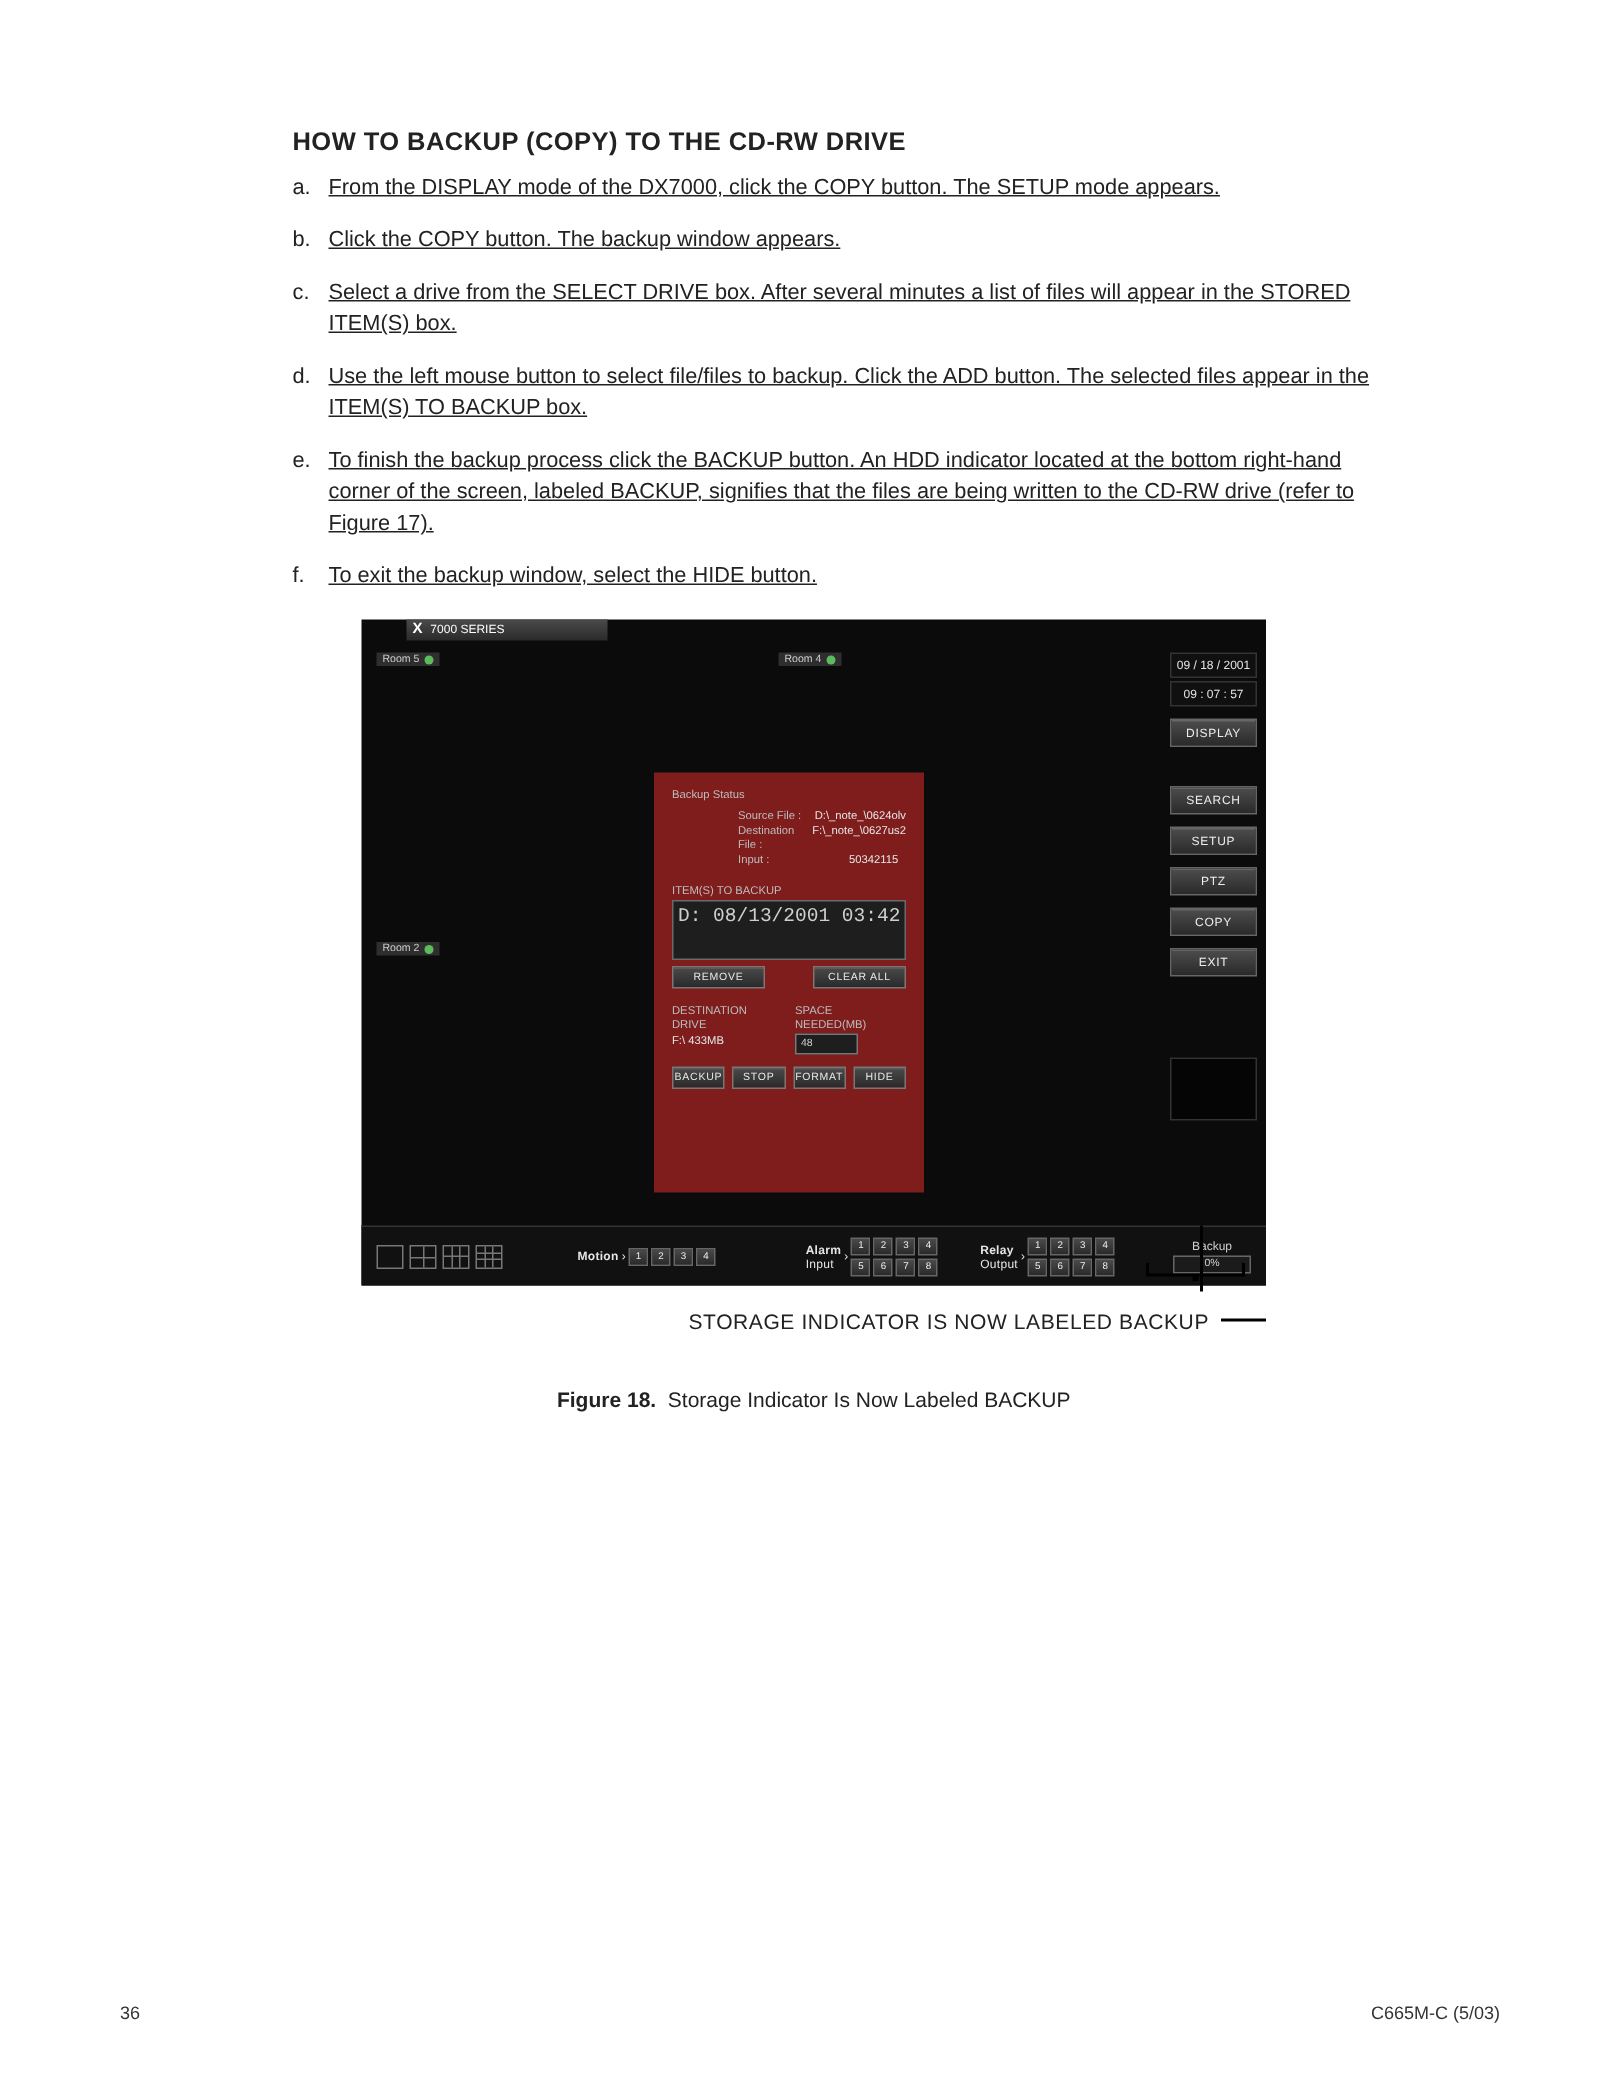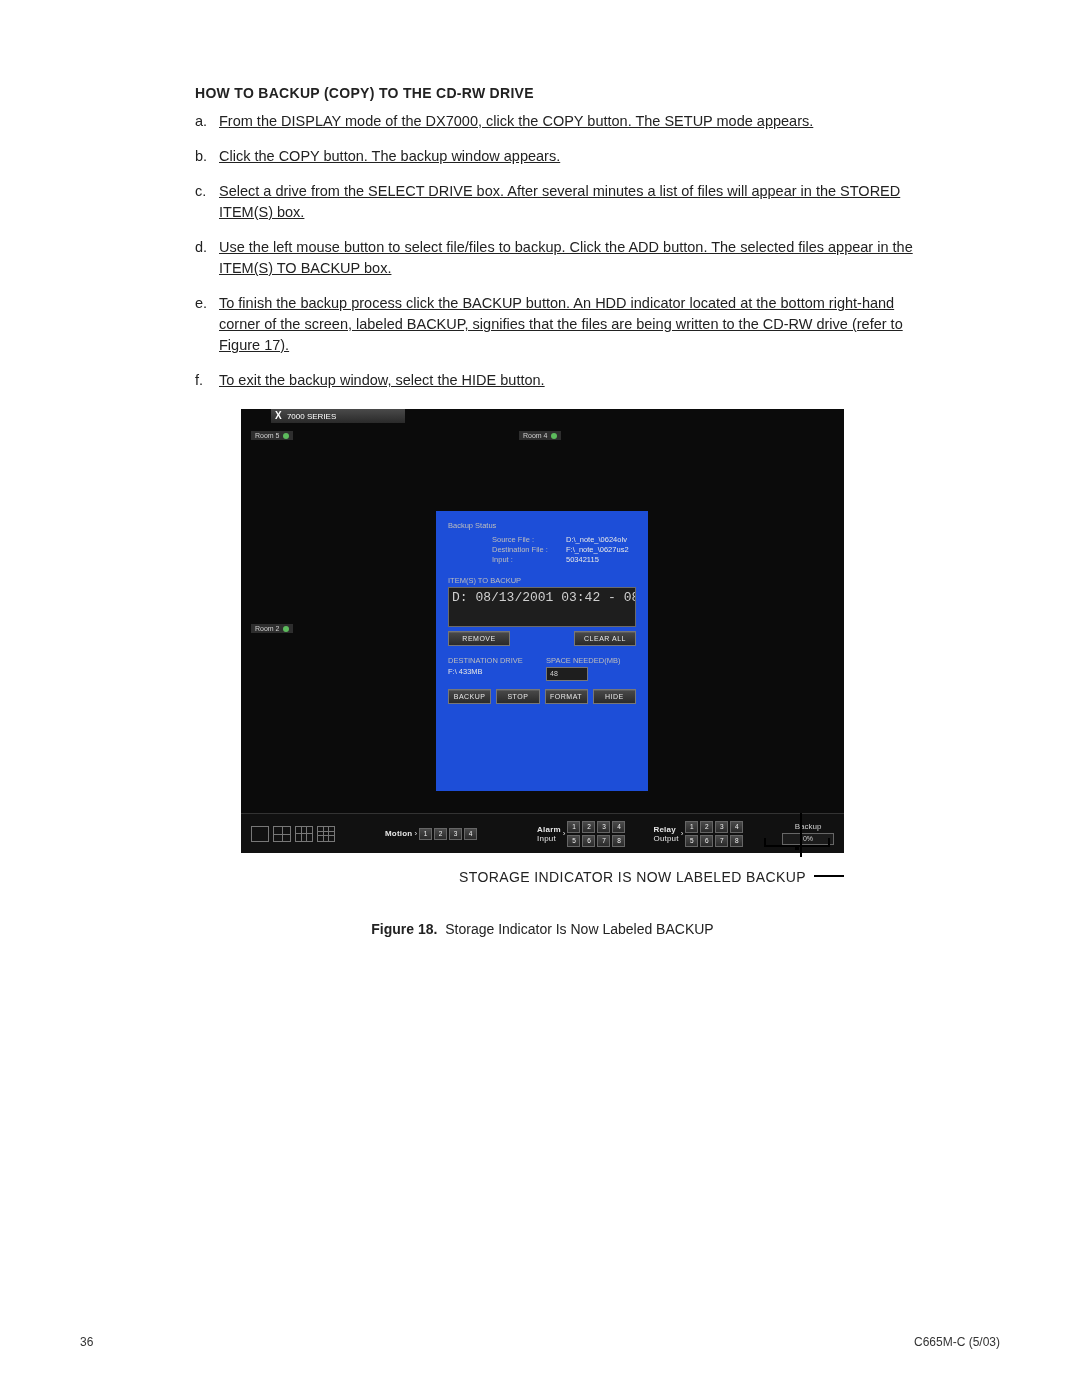--- a/index.html
+++ b/index.html
@@ -14,21 +14,21 @@
     box-sizing: border-box;
   }
   .page {
     position: absolute;
     left: 195px;
     top: 85px;
     width: 740px;
   }
   .section-title {
     font-weight: bold;
-    font-size: 14px;
+    font-size: 17px;
     letter-spacing: 0.3px;
     margin-bottom: 10px;
   }
   .list-row {
     display: flex;
     font-size: 14.5px;
     line-height: 1.45;
     margin-bottom: 14px;
   }
   .list-letter {
@@ -126,22 +126,22 @@
   .activity-box {
     background: #050505;
     border: 1px solid #333;
     height: 40px;
     margin-top: 46px;
   }
   
   .dlg {
     position: absolute;
     left: 195px; top: 102px;
-    width: 212px; height: 280px;
-    background: #1d4ed8;
+    width: 180px; height: 280px;
+    background: #7f1d1d;
     color: #cfcfcf;
     font-size: 7.5px;
     padding: 10px 12px;
     box-sizing: border-box;
   }
   .dlg .lbl { color: #bdbdbd; }
   .dlg .row { margin: 1px 0; display: flex; }
   .dlg .row .k { width: 74px; color: #bdbdbd; padding-left: 44px; }
   .dlg .row .v { flex: 1; color: #e6e6e6; }
   .dlg .sec { margin-top: 12px; margin-bottom: 2px; color: #bdbdbd; }
@@ -346,20 +346,32 @@
       </div>
       <div class="cam-label" style="left:278px; top:22px;">
         <span>Room 4</span>
           <span class="dot"></span>
       </div>
       <div class="cam-label" style="left:10px; top:215px;">
         <span>Room 2</span>
           <span class="dot"></span>
       </div>
 
+      <div class="rstrip">
+        <div class="rbox">09 / 18 / 2001</div>
+        <div class="rbox" style="margin-top:-6px;">09 : 07 : 57</div>
+        <div class="rbtn">DISPLAY</div>
+        <div class="spacer"></div>
+        <div class="rbtn">SEARCH</div>
+        <div class="rbtn">SETUP</div>
+        <div class="rbtn">PTZ</div>
+        <div class="rbtn">COPY</div>
+        <div class="rbtn">EXIT</div>
+        <div class="activity-box"></div>
+      </div>
 
       <div class="dlg">
         <div class="lbl">Backup Status</div>
         <div style="height:4px;"></div>
         <div class="row">
           <div class="k">Source File :</div>
           <div class="v">D:\_note_\0624olv</div>
         </div>
         <div class="row">
           <div class="k">Destination File :</div>

